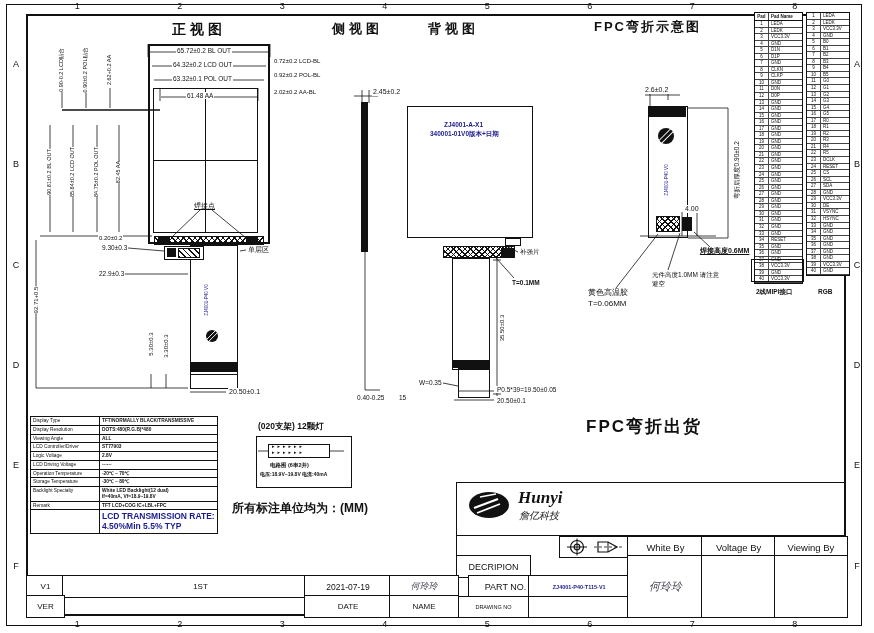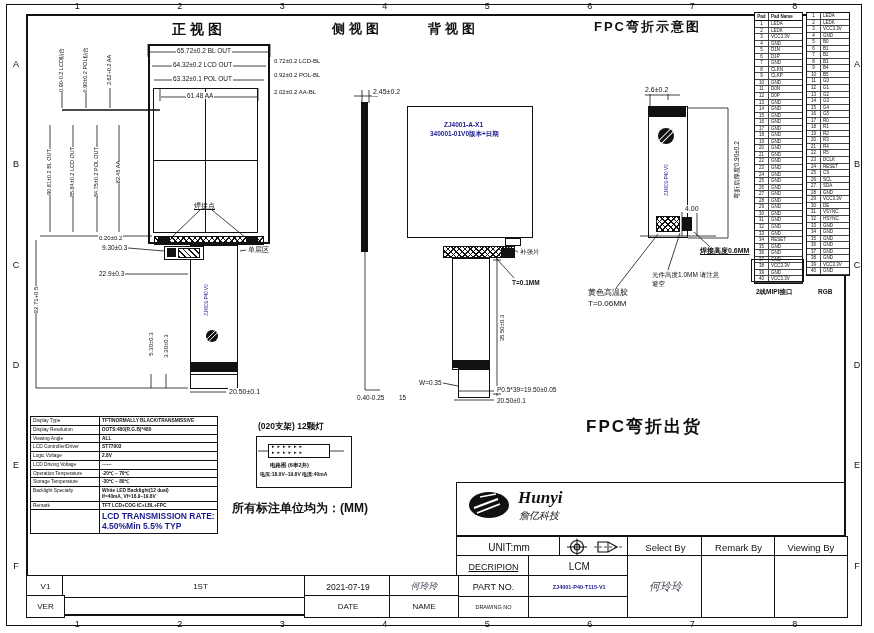--- a/index.html
+++ b/index.html
@@ -634,39 +634,37 @@
   <div class="abs" style="left:456px;top:482px;width:390px;height:54px;border-bottom:0.8px solid #111;"></div>
   <svg class="abs" style="left:466px;top:488px;" width="48" height="34" viewBox="0 0 48 34">
     <ellipse cx="23" cy="17" rx="20" ry="13" fill="#111"></ellipse>
     <path d="M8 20 L32 11" stroke="#fff" stroke-width="2.2"></path>
     <path d="M11 25 L34 16" stroke="#fff" stroke-width="1.8"></path>
     <path d="M14 9 L30 6" stroke="#fff" stroke-width="1.5"></path>
   </svg>
   <div class="tx" style="left:518px;top:489px;font-size:17px;font-style:italic;font-weight:bold;font-family:'Liberation Serif',serif;">Hunyi</div>
   <div class="tx" style="left:519px;top:510px;font-size:10px;font-style:italic;text-align:right;">詹亿科技</div>
 
-  <div class="tb-cell" style="left:456px;top:536px;width:104px;height:20px;font-size:10px;">UNIT:mm</div>
   <div class="tb-cell" style="left:559.2px;top:536px;width:69px;height:20px;">
     <svg width="62" height="18" viewBox="0 0 62 18">
       <circle cx="13" cy="9" r="6.5" stroke="#111" stroke-width="1.2" fill="none"></circle>
       <circle cx="13" cy="9" r="2.8" stroke="#111" stroke-width="1.2" fill="none"></circle>
       <line x1="3" y1="9" x2="23" y2="9" stroke="#111" stroke-width="1"></line>
       <line x1="13" y1="0.5" x2="13" y2="17.5" stroke="#111" stroke-width="1"></line>
       <path d="M34 4 L44 4 L53 9 L44 14 L34 14 Z" stroke="#111" stroke-width="1.2" fill="none"></path>
       <line x1="44" y1="4" x2="44" y2="14" stroke="#111" stroke-width="1"></line>
       <line x1="30" y1="9" x2="58" y2="9" stroke="#111" stroke-width="0.8" stroke-dasharray="3 2"></line>
     </svg>
   </div>
-  <div class="tb-cell" style="left:627.4px;top:536px;width:74px;height:20px;font-size:9.5px;">Select By</div>
-  <div class="tb-cell" style="left:700.6px;top:536px;width:74px;height:20px;font-size:9.5px;">Remark By</div>
+  <div class="tb-cell" style="left:627.4px;top:536px;width:74px;height:20px;font-size:9.5px;">White By</div>
+  <div class="tb-cell" style="left:700.6px;top:536px;width:74px;height:20px;font-size:9.5px;">Voltage By</div>
   <div class="tb-cell" style="left:773.8px;top:536px;width:72.2px;height:20px;font-size:9.5px;">Viewing By</div>
 
-  <div class="tb-cell" style="left:456px;top:555.2px;width:73px;height:21px;font-size:9px;text-decoration:underline;">DECRIPION</div>
-  <div class="tb-cell" style="left:528.2px;top:555.2px;width:100px;height:21px;font-size:10px;">LCM</div>
-  <div class="tb-cell" style="left:456px;top:575.4px;width:73px;height:21px;font-size:9px;">PART NO.</div>
+  <div class="tb-cell" style="left:456px;top:555.2px;width:73px;height:21px;font-size:9px;">DECRIPION</div>
+  <div class="tb-cell" style="left:468px;top:575.4px;width:73px;height:21px;font-size:9px;">PART NO.</div>
   <div class="tb-cell navy" style="left:528.2px;top:575.4px;width:100px;height:21px;font-size:5.5px;font-weight:bold;">ZJ4001-P40-T115-V1</div>
   <div class="tb-cell" style="left:456px;top:595.6px;width:73px;height:20.4px;font-size:5.5px;">DRAWING NO</div>
   <div class="tb-cell" style="left:528.2px;top:595.6px;width:100px;height:20.4px;"></div>
 
   <div class="tb-cell" style="left:627.4px;top:555.2px;width:74px;height:60.8px;font-size:11px;color:#445;font-style:italic;">何玲玲</div>
   <div class="tb-cell" style="left:700.6px;top:555.2px;width:74px;height:60.8px;"></div>
   <div class="tb-cell" style="left:773.8px;top:555.2px;width:72.2px;height:60.8px;"></div>
 
   <div class="tb-cell" style="left:26px;top:575px;width:37px;height:21px;font-size:8px;">V1</div>
   <div class="tb-cell" style="left:62px;top:575px;width:243px;height:21px;font-size:8px;padding-left:16px;">1ST</div>

